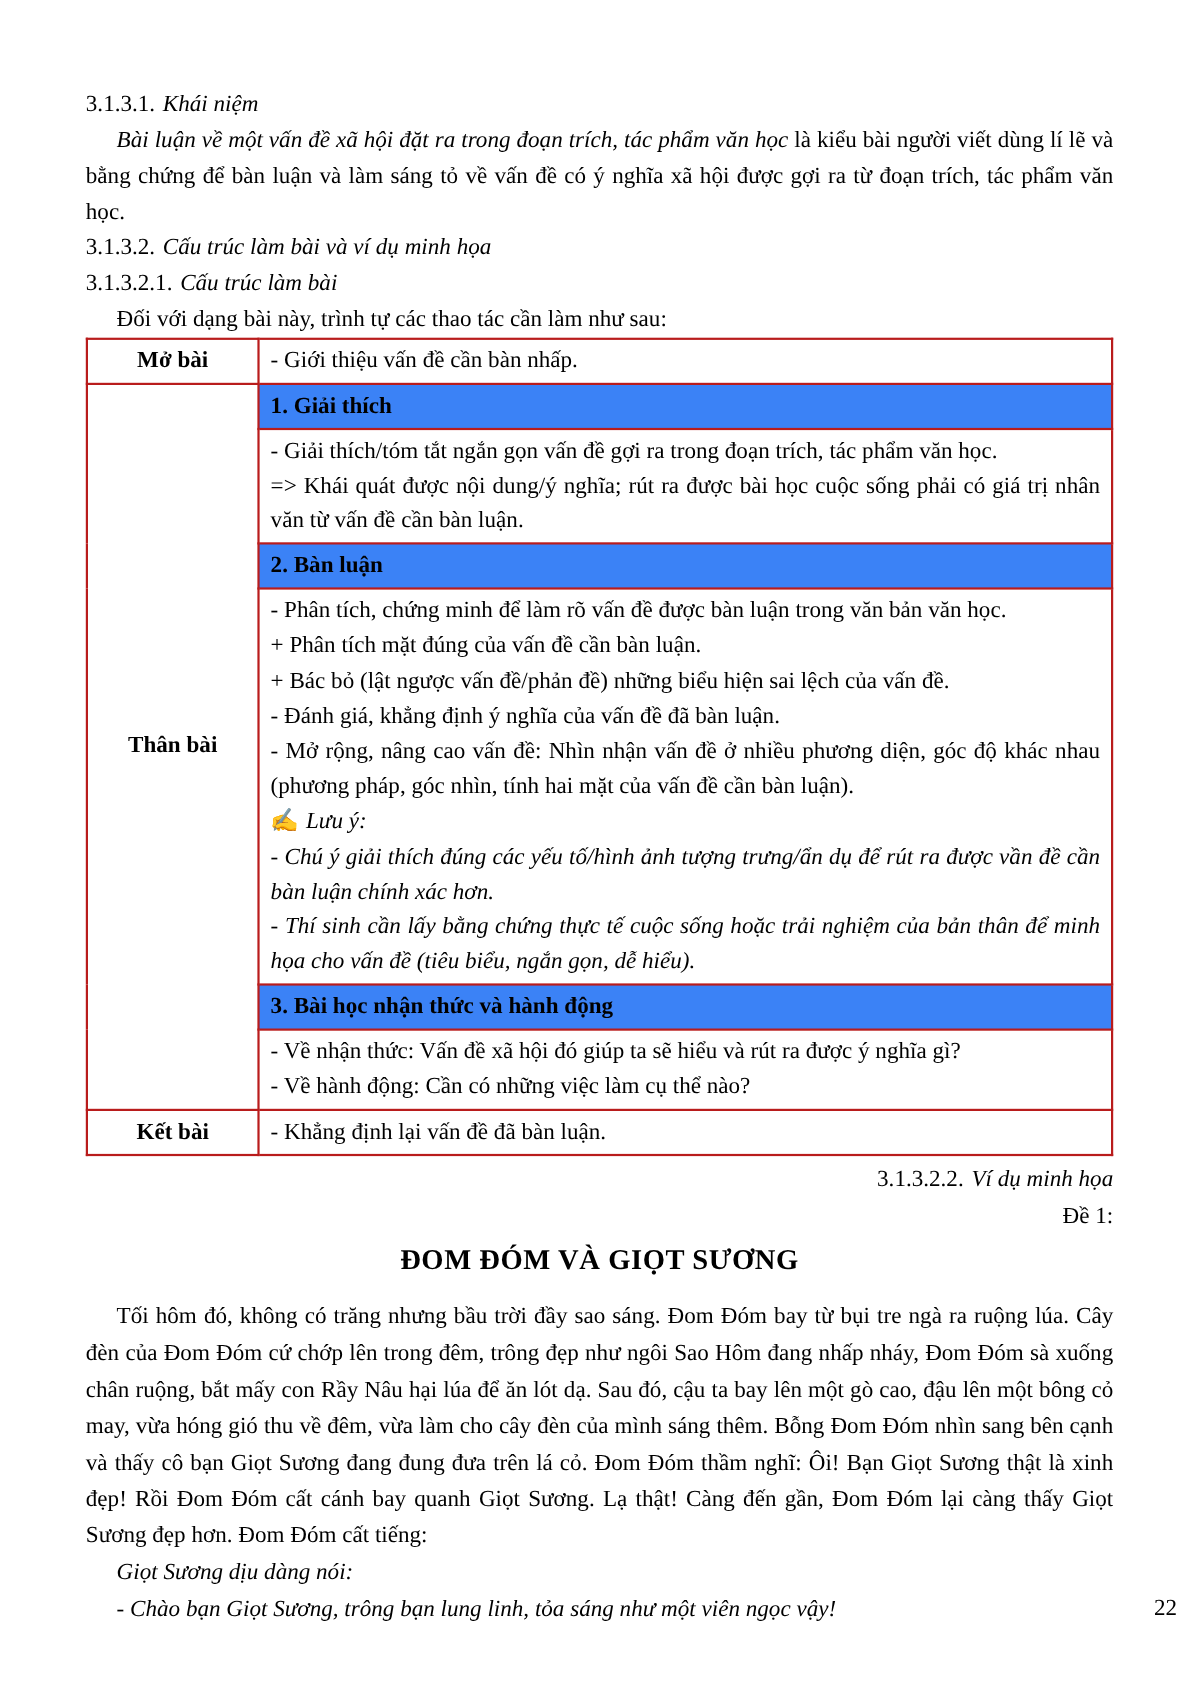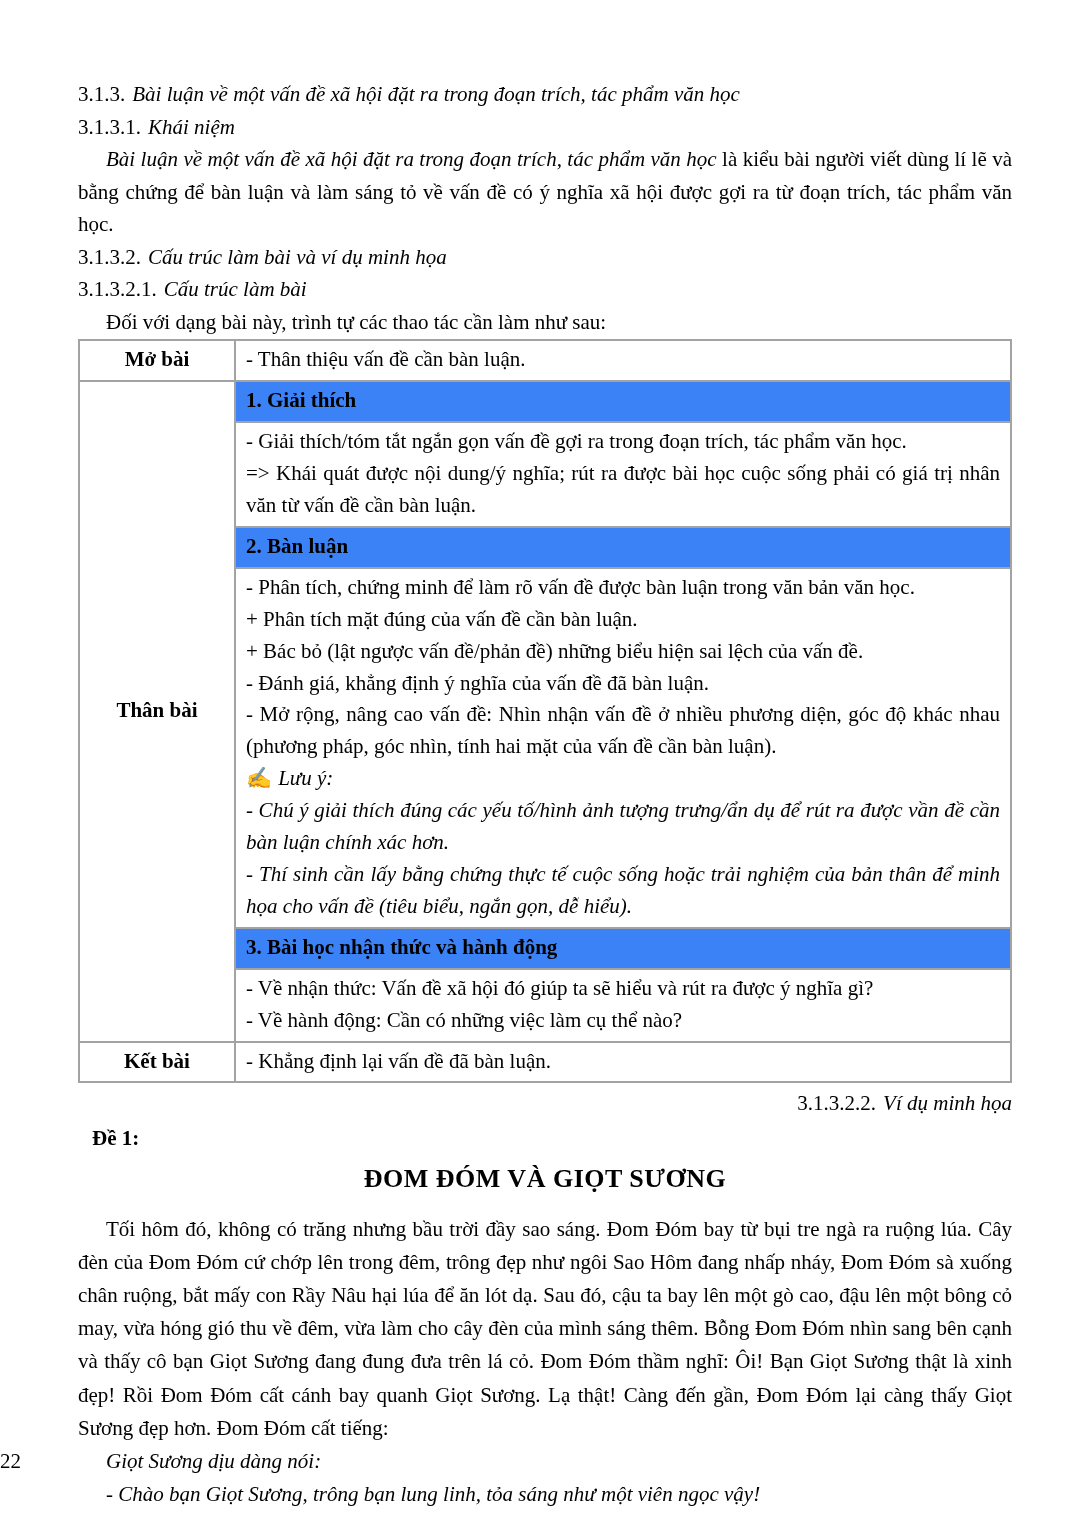--- a/index.html
+++ b/index.html
@@ -29,21 +29,21 @@
   .para .lead-italic { font-style: italic; }
   .indent { text-indent: 28px; }
 
   table.struct {
     border-collapse: collapse;
     width: 934px;
     margin-top: 1px;
     table-layout: fixed;
   }
   table.struct td {
-    border: 2px solid #a3a3a3;
+    border: 2px solid #b91c1c;
     font-size: 21px;
     line-height: 1.52;
     padding: 3px 10px 4px 10px;
     vertical-align: middle;
   }
   td.label-cell {
     width: 156px;
     text-align: center;
     font-weight: bold;
   }
@@ -54,23 +54,24 @@
     padding-top: 2px;
     padding-bottom: 3px;
   }
   .italic-line { font-style: italic; }
   .luu-y { font-weight: normal; font-style: italic; }
   .luu-y .luu-y-icon { font-style: normal; margin-right: 6px; }
 
   .vd-heading { margin-top: 4px; text-align: right; }
   .de-label {
     font-size: 21px; line-height: 1.55;
-    font-weight: bold;
+    font-weight: normal;
     margin-left: 14px;
     margin-top: 2px;
+    text-align: right;
   }
   .story-title {
     font-size: 26px; line-height: 1.55;
     font-weight: bold;
     text-align: center;
     letter-spacing: 0.5px;
     margin-top: 4px;
   }
   .story-para {
     font-size: 21px; line-height: 1.58;
@@ -81,50 +82,49 @@
   .dialogue {
     font-size: 21px; line-height: 1.58;
     font-style: italic;
     text-indent: 28px;
   }
   .page-number {
     position: absolute;
     bottom: 56px;
     left: 0;
     width: 1070px;
-    text-align: left;
+    text-align: right;
     font-size: 21px;
   }
 </style>
 </head>
 <body>
 
 <div class="page">
 
-  <p class="sec-heading"><span class="num">3.1.3.</span><span class="ttl">Bài luận về một vấn đề xã hội đặt ra trong đoạn trích, tác phẩm văn học</span></p>
 
   <p class="sec-heading"><span class="num">3.1.3.1.</span><span class="ttl">Khái niệm</span></p>
 
   <p class="para"><span class="lead-italic">Bài luận về một vấn đề xã hội đặt ra trong đoạn trích, tác phẩm văn học</span><span> là kiểu bài người viết dùng lí lẽ và bằng chứng để bàn luận và làm sáng tỏ về vấn đề có ý nghĩa xã hội được gợi ra từ đoạn trích, tác phẩm văn học.</span></p>
 
   <p class="sec-heading"><span class="num">3.1.3.2.</span><span class="ttl">Cấu trúc làm bài và ví dụ minh họa</span></p>
 
   <p class="sec-heading"><span class="num">3.1.3.2.1.</span><span class="ttl">Cấu trúc làm bài</span></p>
 
   <p class="txt indent">Đối với dạng bài này, trình tự các thao tác cần làm như sau:</p>
 
   <table class="struct">
     <colgroup>
         <col style="width:156px">
         <col>
       </colgroup>
     <tbody>
       <tr>
         <td class="label-cell">Mở bài</td>
-        <td class="content-cell">- Thân thiệu vấn đề cần bàn luận.</td>
+        <td class="content-cell">- Giới thiệu vấn đề cần bàn nhấp.</td>
       </tr>
 
       <tr>
         <td class="label-cell" rowspan="6">Thân bài</td>
         <td class="content-cell header-cell">1. Giải thích</td>
       </tr>
       <tr>
         <td class="content-cell">
           <div class="line">- Giải thích/tóm tắt ngắn gọn vấn đề gợi ra trong đoạn trích, tác phẩm văn học.</div>
           <div class="line">=&gt; Khái quát được nội dung/ý nghĩa; rút ra được bài học cuộc sống phải có giá trị nhân văn từ vấn đề cần bàn luận.</div>

